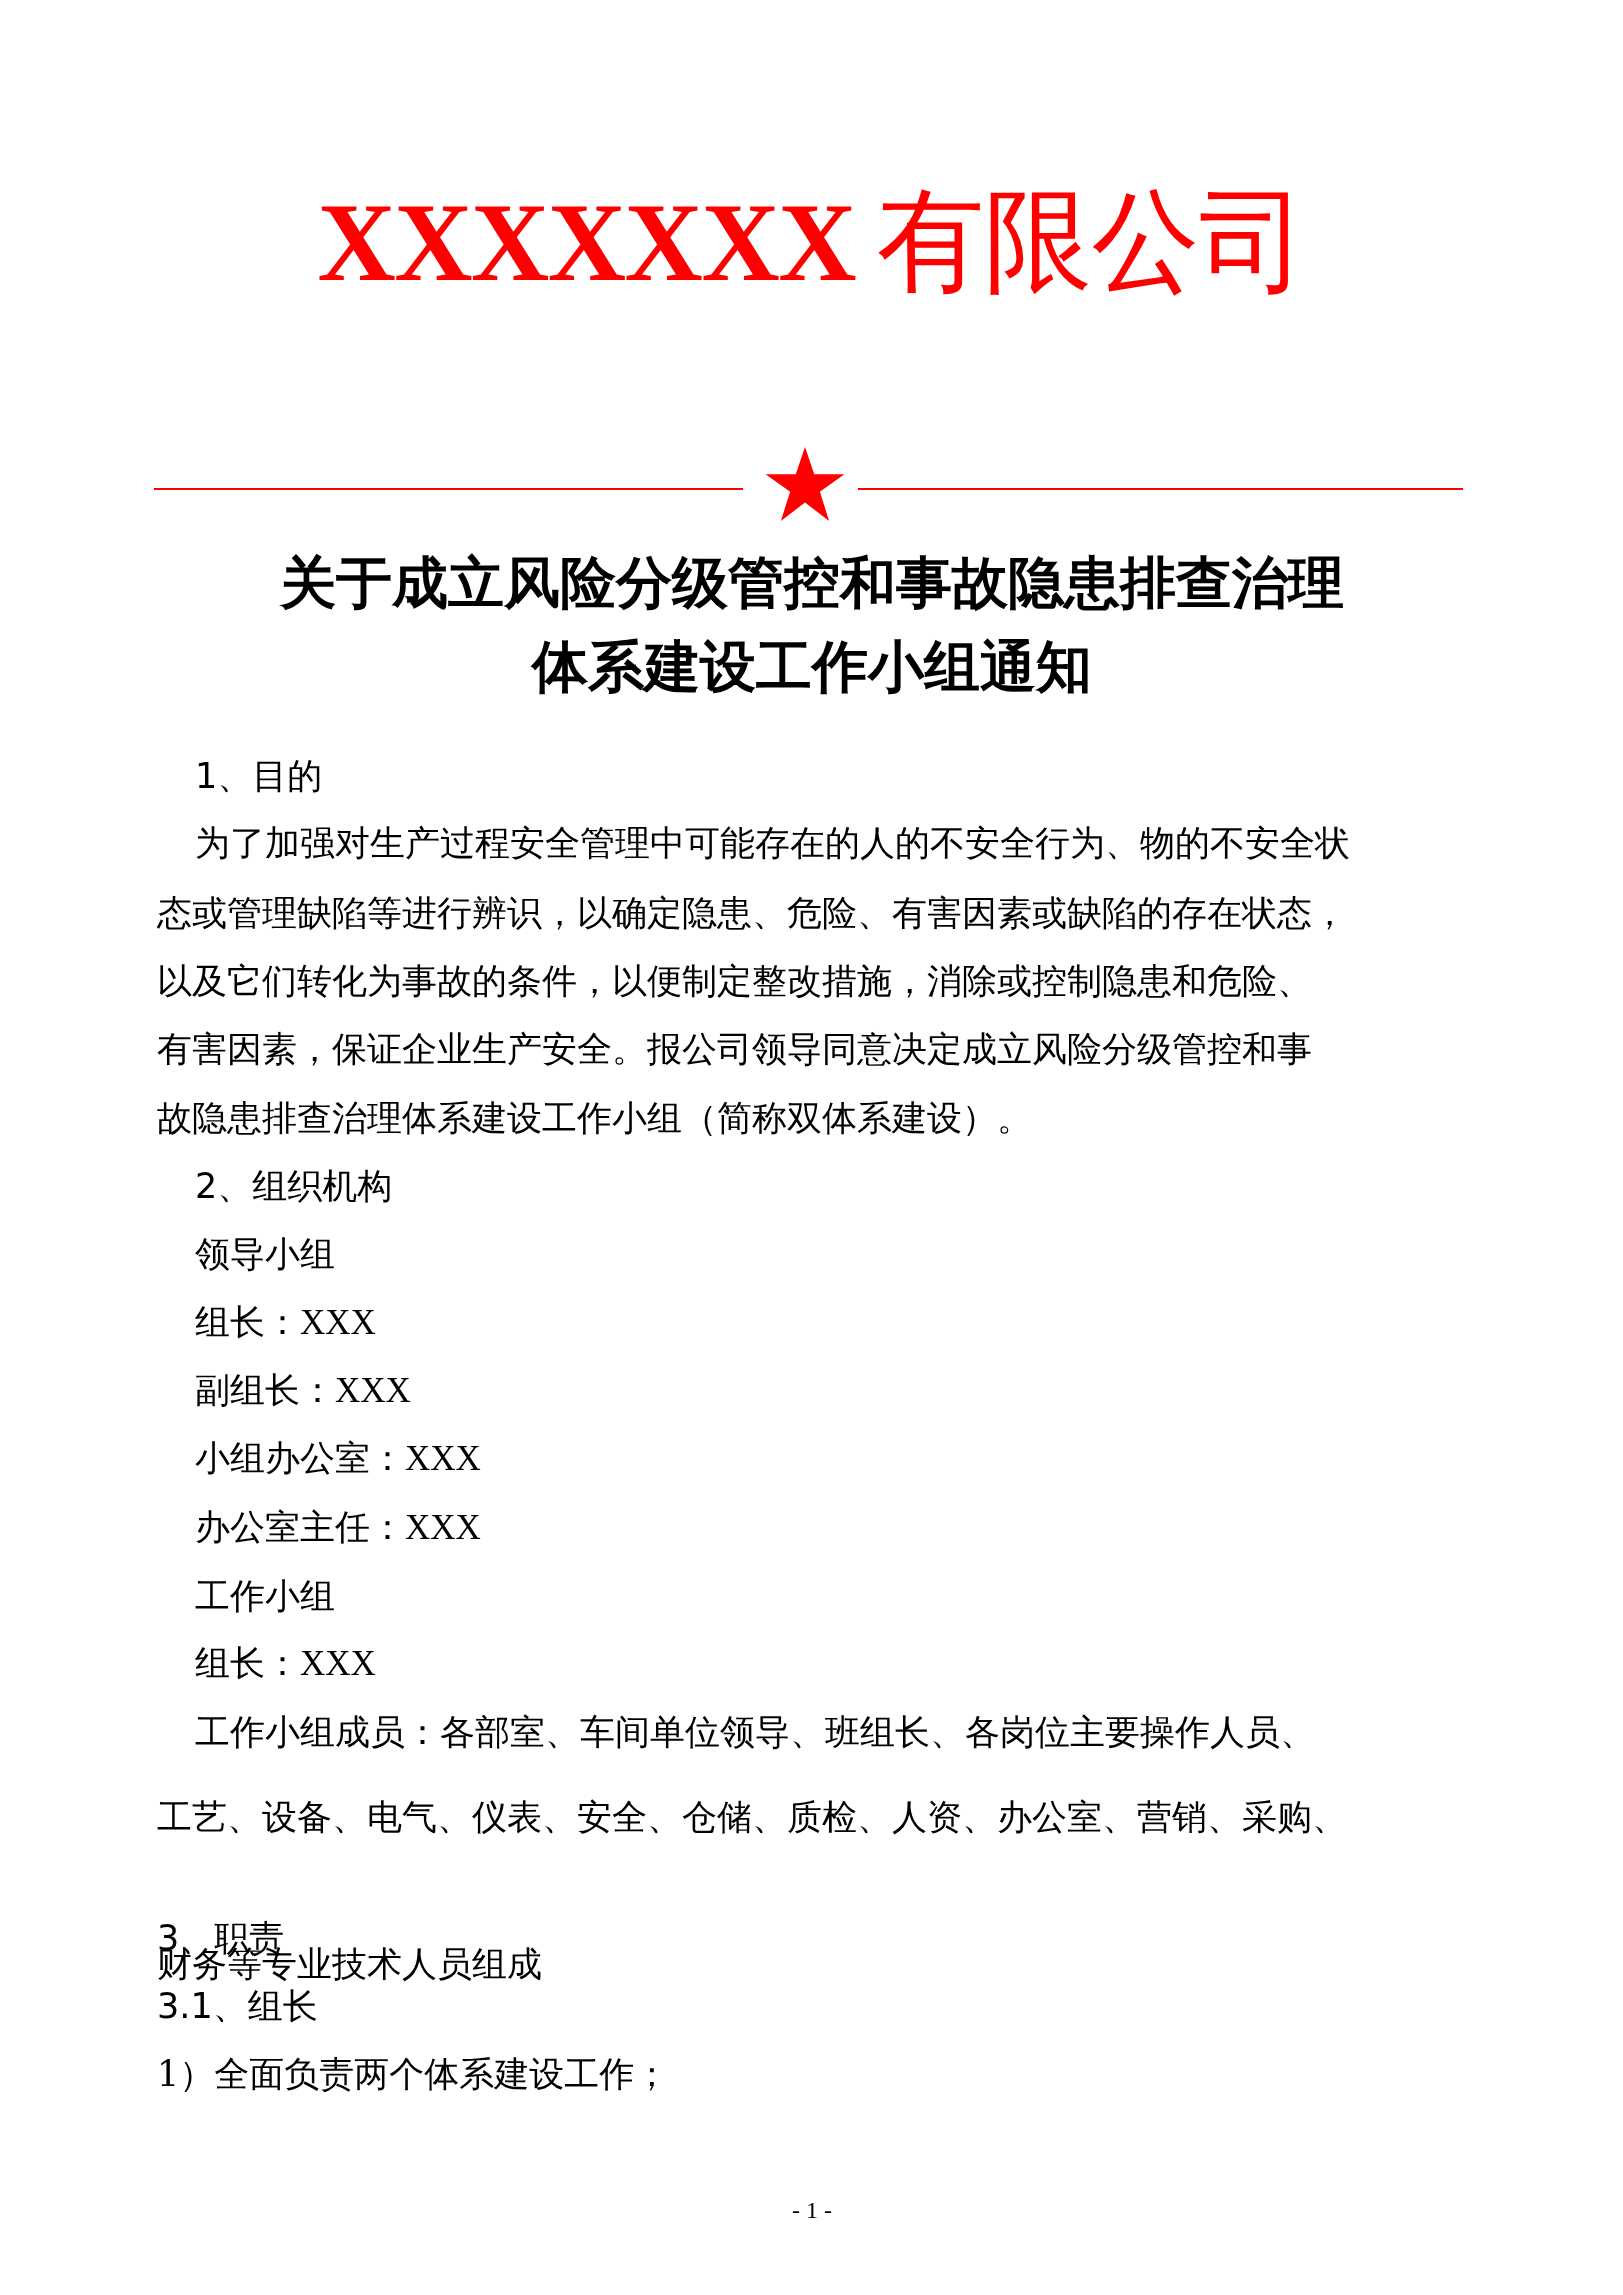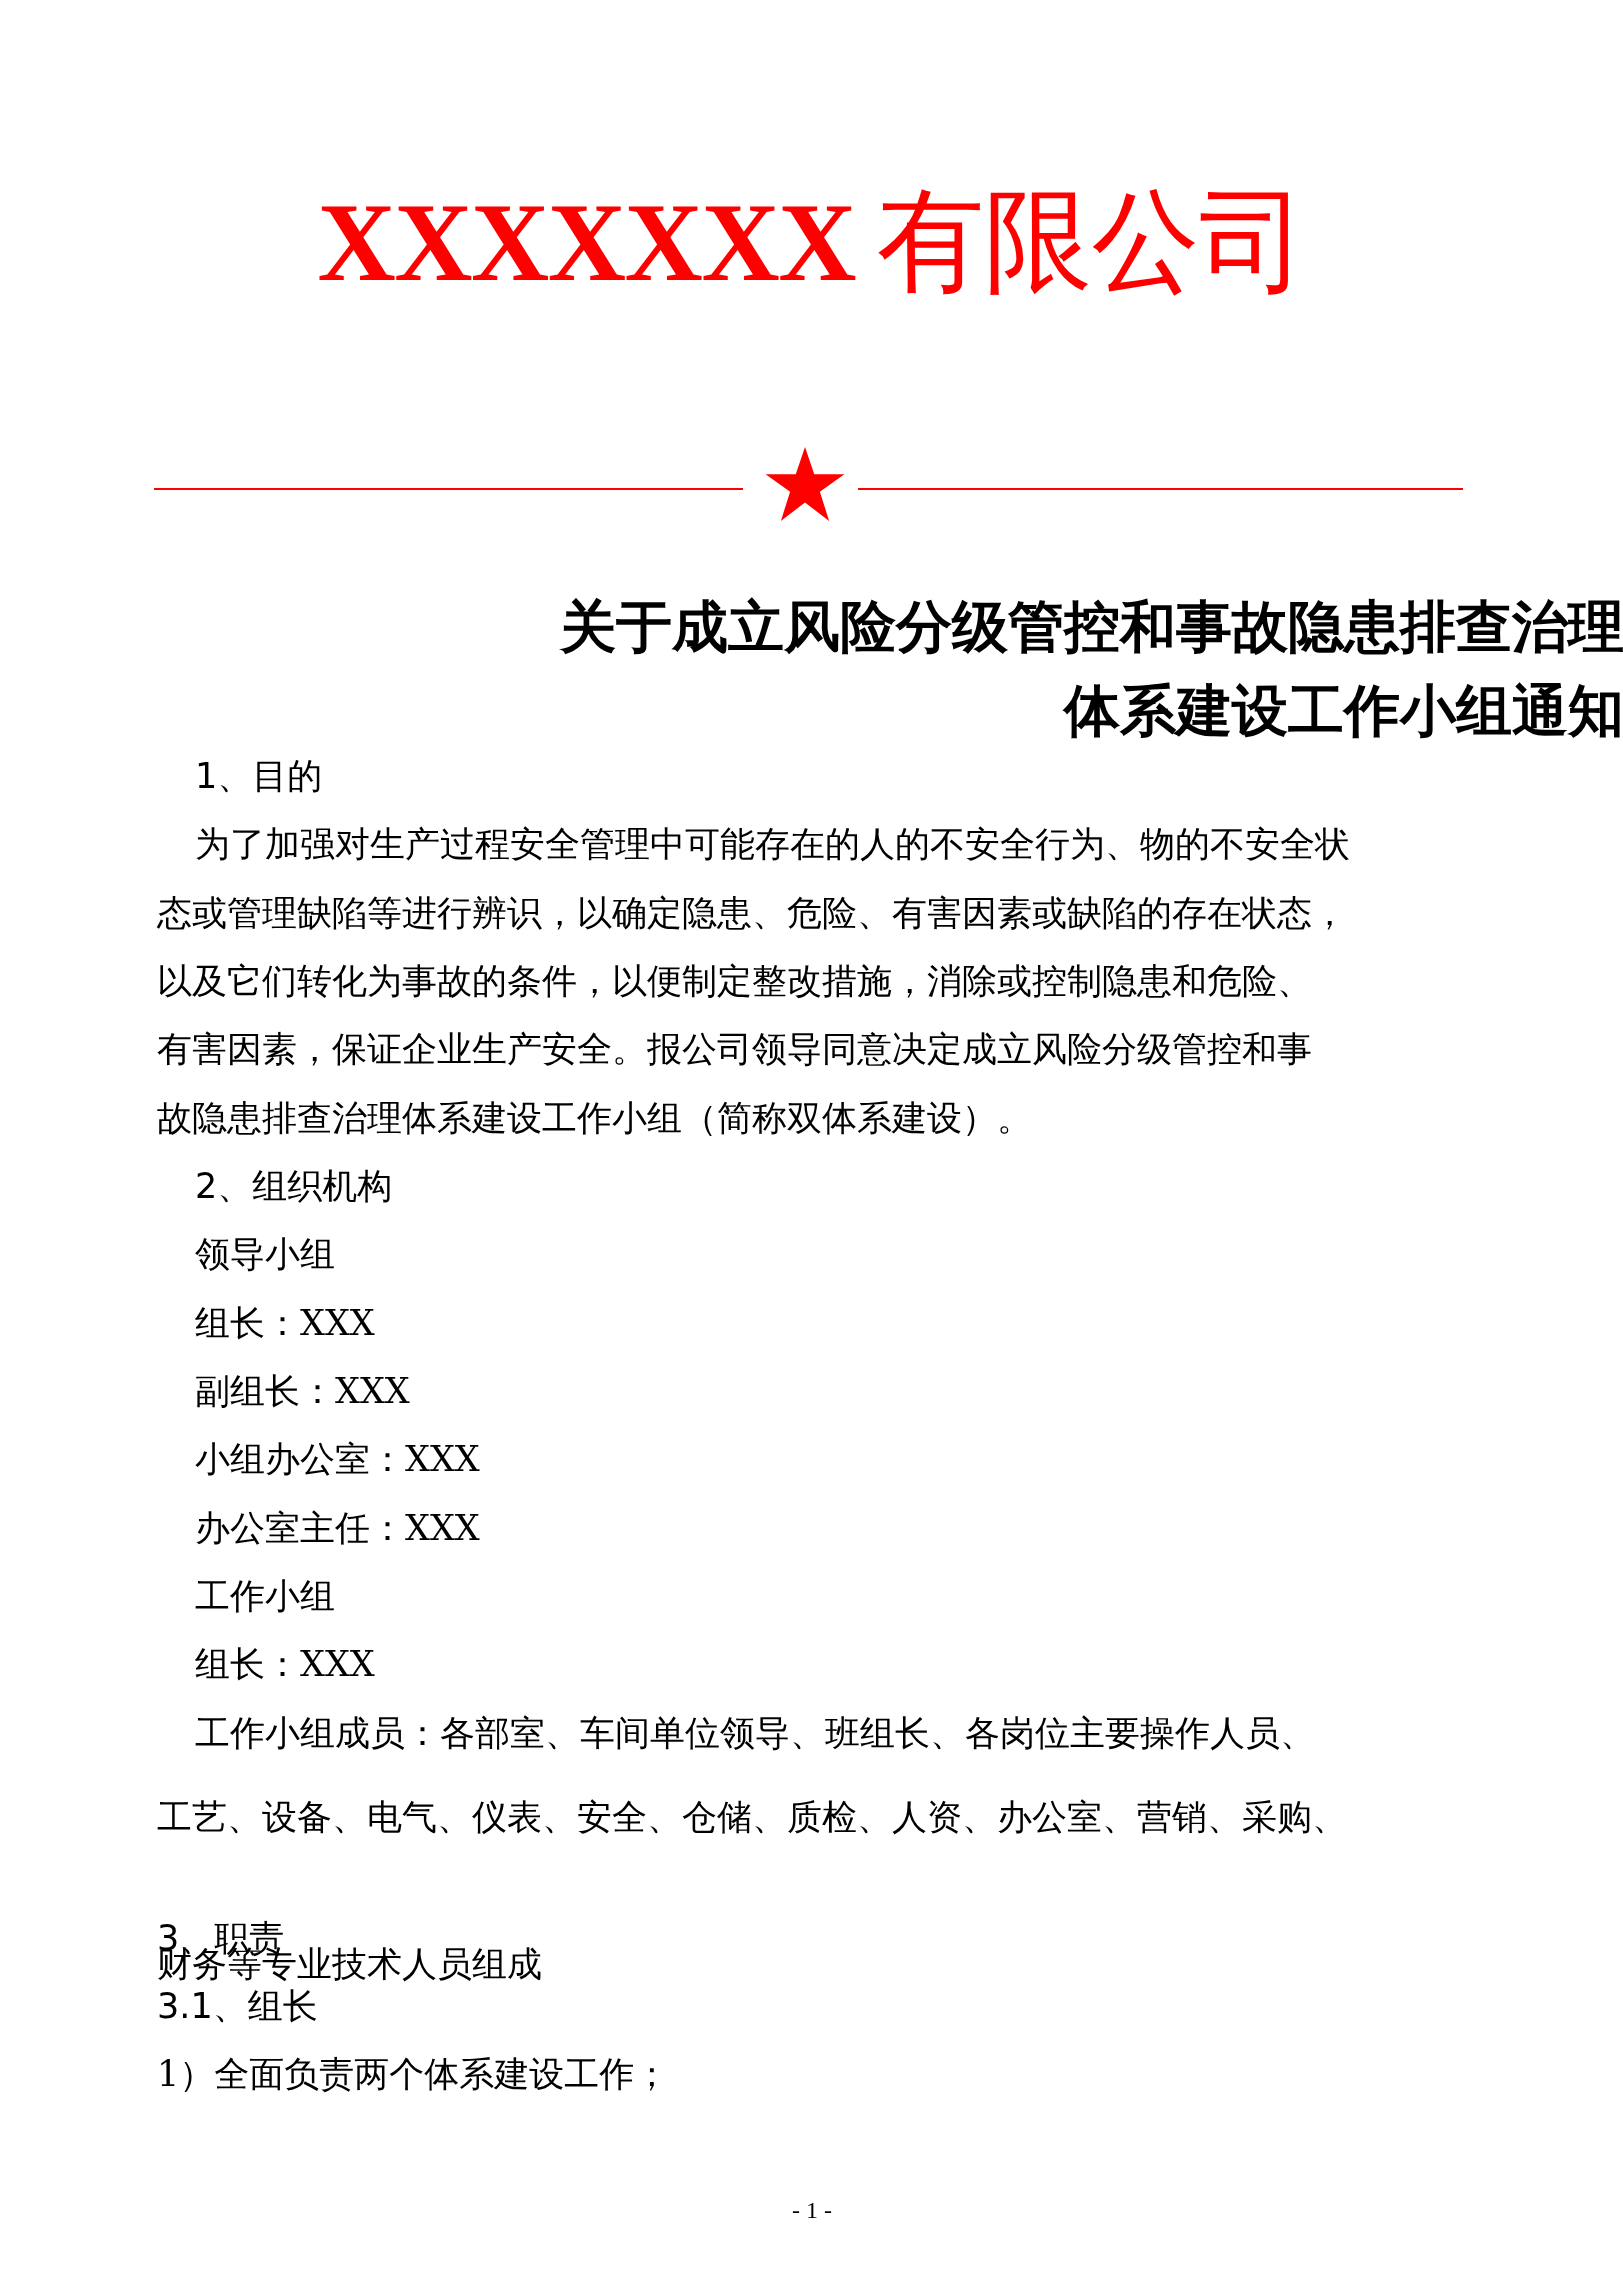--- a/index.html
+++ b/index.html
@@ -31,32 +31,32 @@
     font-family: "Liberation Serif", serif; font-size: 34px; line-height: 45px; color: #000;
     white-space: nowrap;
   }
 
   .rule { position: absolute; top: 488px; height: 2.4px; background: #ff0000; }
   .rule-left { left: 154px; width: 589px; }
   .rule-right { left: 858px; width: 605px; }
   .star { position: absolute; left: 764px; top: 447px; width: 82px; height: 74px; }
 
   .title {
-    position: absolute; left: 0; width: 1624px; text-align: right;
+    position: absolute; left: 0; width: 1624px; text-align: center;
     font-family: "DejaVu Sans", sans-serif; font-weight: bold; color: #000;
-    font-size: 56px; line-height: 72px; white-space: nowrap; margin-top: 44px;
+    font-size: 56px; line-height: 72px; white-space: nowrap;
   }
   .title-1 { top: 547px; }
   .title-2 { top: 631px; }
 
   .body-line {
     position: absolute; left: 157px; width: 1314px; white-space: nowrap;
     font-family: "DejaVu Serif", serif; font-size: 35px; line-height: 48px; color: #000; margin-top: 32px;
   }
-  .indent { left: 195px; }
+  .indent { left: 195px; font-family: Liberation Serif, serif; }
   .heading { font-family: "DejaVu Sans", sans-serif; }
 
   .page-number {
     position: absolute; left: 0; width: 1624px; top: 2194px; text-align: center;
     font-family: "Liberation Serif", serif; font-size: 24px; line-height: 32px; color: #000;
   }
 </style>
 </head>
 <body>
 

